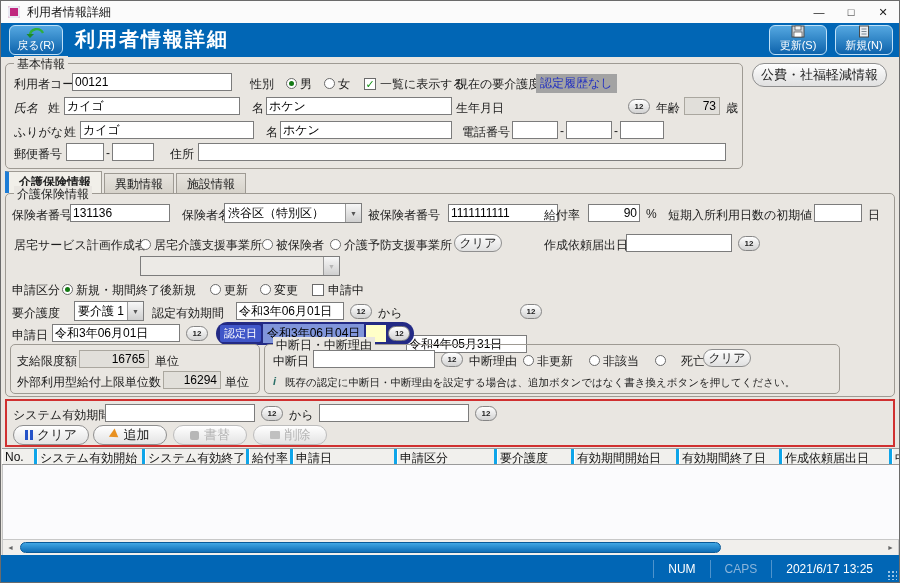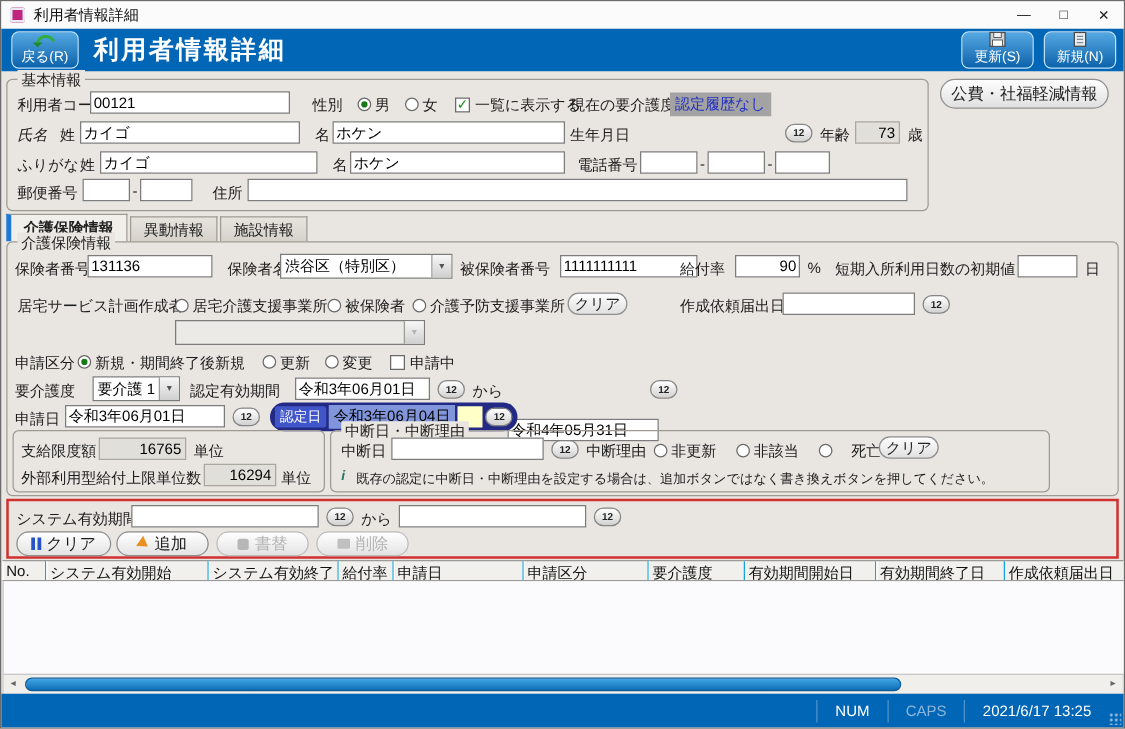--- a/index.html
+++ b/index.html
@@ -69,21 +69,21 @@
           display:flex;align-items:center;justify-content:center;gap:5px;}
   .actbtn.disabled{color:#b3b3b3;border-color:#bdbdbd;}
   .ico-pause{width:3px;height:10px;background:#2553c8;box-shadow:5px 0 0 #2553c8;margin-right:4px;}
   .ico-add{width:0;height:0;border-left:8px solid #e89020;border-top:5px solid transparent;border-bottom:5px solid transparent;transform:rotate(35deg);}
   .ico-gray1{width:9px;height:9px;background:#b7b7b7;border-radius:2px;}
   .ico-gray2{width:10px;height:8px;background:#c0c0c0;border-radius:1px;}
 
   
   #grid{position:absolute;left:1px;top:447px;width:897px;}
   #gridhead{display:flex;height:17px;background:#f1f0ed;border-top:1px solid #9a9a9a;border-bottom:1px solid #9a9a9a;}
-  .th{font-size:12px;color:#111;padding:1px 2px;border-right:1px solid #0ea5e9;border-left:1px solid #fff;
+  .th{font-size:12px;color:#111;padding:1px 2px;border-right:3px solid #0ea5e9;border-left:1px solid #fff;
       white-space:nowrap;overflow:hidden;flex:0 0 auto;}
   #gridbody{height:74px;background:#fbfbfd;border-left:1px solid #c5c5c5;}
   #hscroll{height:17px;background:#f1efec;border:1px solid #c8c8c8;display:flex;align-items:center;}
   .scr-arrow{width:15px;height:100%;display:flex;align-items:center;justify-content:center;font-size:7px;color:#666;background:#f1efec;}
   #scrtrack{flex:1;height:100%;position:relative;}
   #scrthumb{position:absolute;left:2px;top:2px;height:11px;width:81%;border-radius:7px;
             background:linear-gradient(#42a7e4,#0e6db6);border:1px solid #0a5a98;}
 
   
   #statusbar{position:absolute;left:0;bottom:0;width:100%;height:27px;background:#0166b5;display:flex;align-items:center;}
@@ -318,21 +318,21 @@
     </div>
     <div class="actbtn disabled" style="left:246px;top:24px;width:74px;">
       <span class="ico-gray2"></span>
       <span>削除</span>
     </div>
   </div>
 
   <div id="grid">
     <div id="gridhead">
       <div class="th" style="width:35px;">No.</div>
-      <div class="th" style="width:130px;">システム有効開始</div>
+      <div class="th" style="width:108px;">システム有効開始</div>
       <div class="th" style="width:104px;">システム有効終了</div>
       <div class="th" style="width:44px;">給付率</div>
       <div class="th" style="width:104px;">申請日</div>
       <div class="th" style="width:100px;">申請区分</div>
       <div class="th" style="width:77px;">要介護度</div>
       <div class="th" style="width:105px;">有効期間開始日</div>
       <div class="th" style="width:103px;">有効期間終了日</div>
       <div class="th" style="width:110px;">作成依頼届出日</div>
       <div class="th" style="flex:1;border-right:none;">中</div>
     </div>

